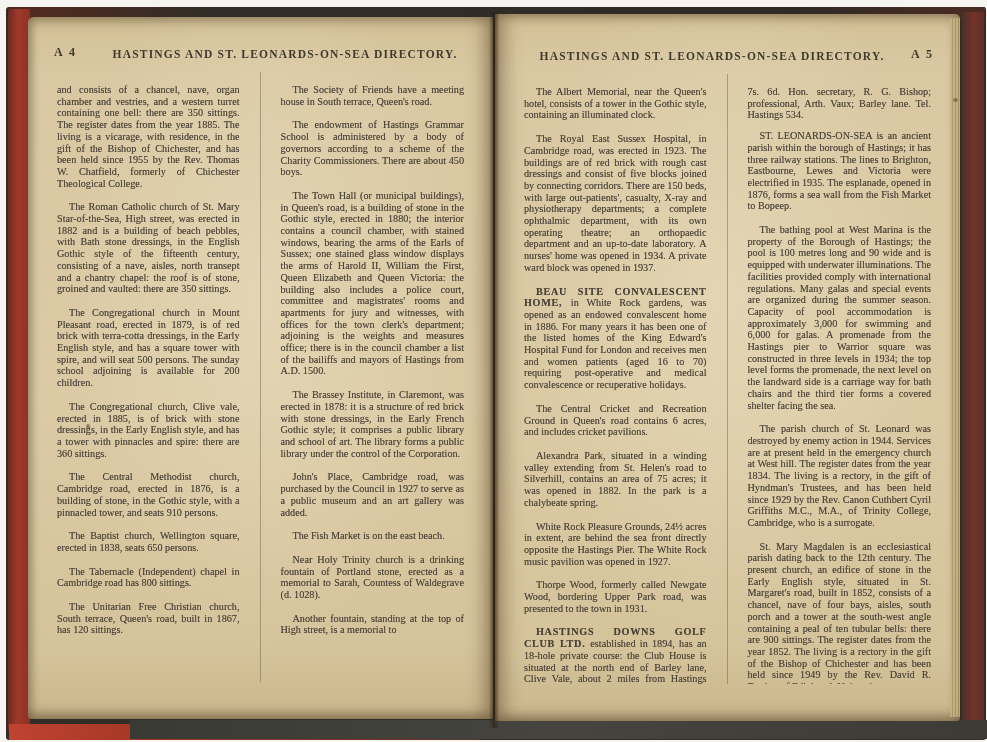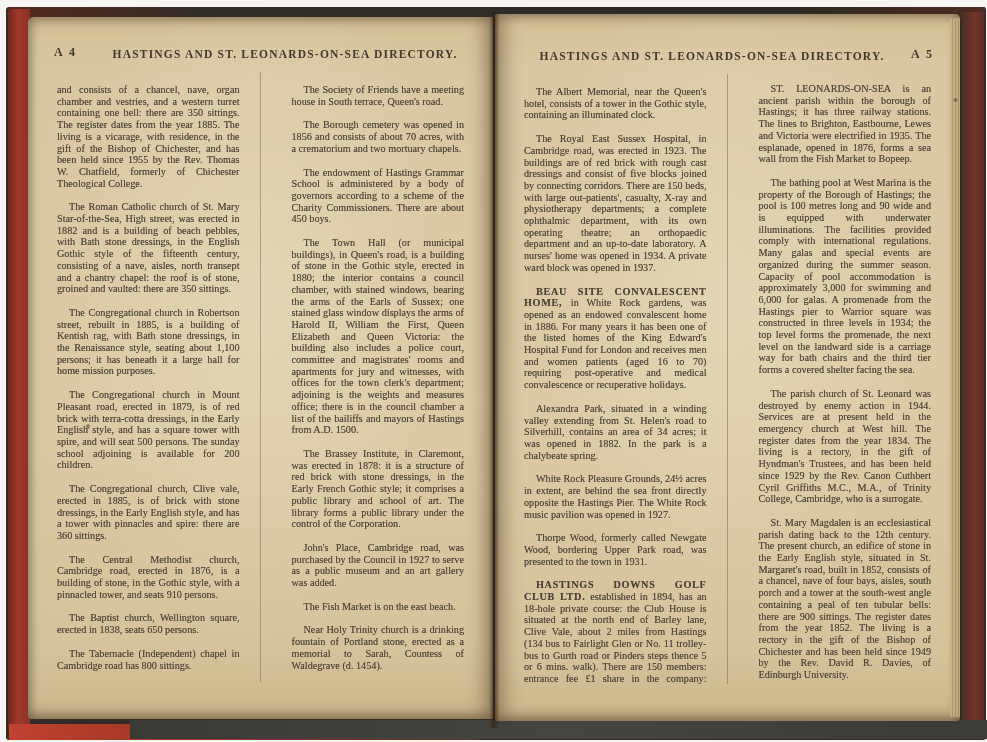--- a/index.html
+++ b/index.html
@@ -79,21 +79,21 @@
     height:610px;overflow:hidden;
   }
   .col{
     width:50%;box-sizing:border-box;
     font-size:10.2px;line-height:11.7px;
     text-align:justify;
     color:#4a4238;
     text-shadow:0 0 .6px rgba(74,66,56,.55);
   }
   .col.first{padding-right:8px;border-right:1px solid rgba(90,76,55,.4);}
-  .col.second{padding-left:19px;}
+  .col.second{padding-left:8px;}
   .para{margin:12px;text-indent:12px;}
   .para.no-indent{text-indent:0;}
   .spaced .para{margin-bottom:3.5px;}
   .para.gap-before{margin-top:9px;}
   .para b{letter-spacing:.7px;}
   
   .speck{position:absolute;border-radius:50%;background:rgba(70,50,30,.5);}
   .speck1{left:86px;top:424px;width:4px;height:5px;}
   .speck2{left:953px;top:98px;width:5px;height:4px;background:rgba(60,40,25,.4);}
 </style>
@@ -109,59 +109,59 @@
 
 <div class="page page-left">
   <div class="page-header">
     <span class="pg-num">A 4</span>
     <span class="pg-title">HASTINGS AND ST. LEONARDS-ON-SEA DIRECTORY.</span>
   </div>
   <div class="cols">
     <div class="col first">
         <p class="para no-indent">and consists of a chancel, nave, organ chamber and vestries, and a western turret containing one bell: there are 350 sittings. The register dates from the year 1885. The living is a vicarage, with residence, in the gift of the Bishop of Chichester, and has been held since 1955 by the Rev. Thomas W. Chatfield, formerly of Chichester Theological College.</p>
         <p class="para">The Roman Catholic church of St. Mary Star-of-the-Sea, High street, was erected in 1882 and is a building of beach pebbles, with Bath stone dressings, in the English Gothic style of the fifteenth century, consisting of a nave, aisles, north transept and a chantry chapel: the roof is of stone, groined and vaulted: there are 350 sittings.</p>
-        <p class="para">The Congregational church in Robertson street, rebuilt in 1885, is a building of Kentish rag, with Bath stone dressings, in the Renaissance style, seating about 1,100 persons; it has beneath it a large hall for home mission purposes.</p>
         <p class="para">The Congregational church in Mount Pleasant road, erected in 1879, is of red brick with terra-cotta dressings, in the Early English style, and has a square tower with spire, and will seat 500 persons. The sunday school adjoining is available for 200 children.</p>
         <p class="para">The Congregational church, Clive vale, erected in 1885, is of brick with stone dressings, in the Early English style, and has a tower with pinnacles and spire: there are 360 sittings.</p>
         <p class="para">The Central Methodist church, Cambridge road, erected in 1876, is a building of stone, in the Gothic style, with a pinnacled tower, and seats 910 persons.</p>
         <p class="para">The Baptist church, Wellington square, erected in 1838, seats 650 persons.</p>
         <p class="para">The Tabernacle (Independent) chapel in Cambridge road has 800 sittings.</p>
         <p class="para">The Unitarian Free Christian church, South terrace, Queen's road, built in 1867, has 120 sittings.</p>
       </div>
     <div class="col second">
         <p class="para">The Society of Friends have a meeting house in South terrace, Queen's road.</p>
-        <p class="para">The Borough cemetery was opened in 1856 and consists of about 70 acres, with a crematorium and two mortuary chapels.</p>
         <p class="para">The endowment of Hastings Grammar School is administered by a body of governors according to a scheme of the Charity Commissioners. There are about 450 boys.</p>
         <p class="para">The Town Hall (or municipal buildings), in Queen's road, is a building of stone in the Gothic style, erected in 1880; the interior contains a council chamber, with stained windows, bearing the arms of the Earls of Sussex; one stained glass window displays the arms of Harold II, William the First, Queen Elizabeth and Queen Victoria: the building also includes a police court, committee and magistrates' rooms and apartments for jury and witnesses, with offices for the town clerk's department; adjoining is the weights and measures office; there is in the council chamber a list of the bailiffs and mayors of Hastings from A.D. 1500.</p>
         <p class="para">The Brassey Institute, in Claremont, was erected in 1878: it is a structure of red brick with stone dressings, in the Early French Gothic style; it comprises a public library and school of art. The library forms a public library under the control of the Corporation.</p>
         <p class="para">John's Place, Cambridge road, was purchased by the Council in 1927 to serve as a public museum and an art gallery was added.</p>
         <p class="para">The Fish Market is on the east beach.</p>
-        <p class="para">Near Holy Trinity church is a drinking fountain of Portland stone, erected as a memorial to Sarah, Countess of Waldegrave (d. 1454).</p>
+        <p class="para">Near Holy Trinity church is a drinking fountain of Portland stone, erected as a memorial to Sarah, Countess of Waldegrave (d. 1028).</p>
         <p class="para">Another fountain, standing at the top of High street, is a memorial to</p>
       </div>
   </div>
 </div>
 
 <div class="page page-right">
   <div class="page-edges"></div>
   <div class="page-header">
     <span class="pg-title">HASTINGS AND ST. LEONARDS-ON-SEA DIRECTORY.</span>
     <span class="pg-num">A 5</span>
   </div>
   <div class="cols spaced">
     <div class="col first">
         <p class="para">The Albert Memorial, near the Queen's hotel, consists of a tower in the Gothic style, containing an illuminated clock.</p>
         <p class="para">The Royal East Sussex Hospital, in Cambridge road, was erected in 1923. The buildings are of red brick with rough cast dressings and consist of five blocks joined by connecting corridors. There are 150 beds, with large out-patients', casualty, X-ray and physiotherapy departments; a complete ophthalmic department, with its own operating theatre; an orthopaedic department and an up-to-date laboratory. A nurses' home was opened in 1934. A private ward block was opened in 1937.</p>
         <p class="para"><b>BEAU SITE CONVALESCENT HOME, </b>in White Rock gardens, was opened as an endowed convalescent home in 1886. For many years it has been one of the listed homes of the King Edward's Hospital Fund for London and receives men and women patients (aged 16 to 70) requiring post-operative and medical convalescence or recuperative holidays.</p>
-        <p class="para">Alexandra Park, situated in a winding valley extending from St. Helen's road to Silverhill, contains an area of 34 acres; it was opened in 1882. In the park is a chalybeate spring.</p>
+        <p class="para">The Central Cricket and Recreation Ground in Queen's road contains 6 acres, and includes cricket pavilions.</p>
+        <p class="para">Alexandra Park, situated in a winding valley extending from St. Helen's road to Silverhill, contains an area of 75 acres; it was opened in 1882. In the park is a chalybeate spring.</p>
         <p class="para">White Rock Pleasure Grounds, 24½ acres in extent, are behind the sea front directly opposite the Hastings Pier. The White Rock music pavilion was opened in 1927.</p>
         <p class="para">Thorpe Wood, formerly called Newgate Wood, bordering Upper Park road, was presented to the town in 1931.</p>
         <p class="para"><b>HASTINGS DOWNS GOLF CLUB LTD. </b>established in 1894, has an 18-hole private course: the Club House is situated at the north end of Barley lane, Clive Vale, about 2 miles from Hastings (134 bus to Fairlight Glen or No. 11 trolley-bus to Gurth road or Pinders steps thence 5 or 6 mins. walk). There are 150 members: entrance fee £1 share in the company: subscriptions, gentlemen £8 8s. 0d.; ladies £6 16s. 6d. Visitors' fees, 3s. 6d. per round: one day 5s.; sats. and sundays, one round 5s. 6d.; day</p>
       </div>
     <div class="col second">
+        <p class="para no-indent">7s. 6d. Hon. secretary, R. G. Bishop; professional, Arth. Vaux; Barley lane.  Tel. Hastings 534.</p>
         <p class="para gap-before">ST. LEONARDS-ON-SEA is an ancient parish within the borough of Hastings; it has three railway stations. The lines to Brighton, Eastbourne, Lewes and Victoria were electrified in 1935. The esplanade, opened in 1876, forms a sea wall from the Fish Market to Bopeep.</p>
         <p class="para">The bathing pool at West Marina is the property of the Borough of Hastings; the pool is 100 metres long and 90 wide and is equipped with underwater illuminations. The facilities provided comply with international regulations. Many galas and special events are organized during the summer season. Capacity of pool accommodation is approximately 3,000 for swimming and 6,000 for galas. A promenade from the Hastings pier to Warrior square was constructed in three levels in 1934; the top level forms the promenade, the next level on the landward side is a carriage way for bath chairs and the third tier forms a covered shelter facing the sea.</p>
         <p class="para">The parish church of St. Leonard was destroyed by enemy action in 1944. Services are at present held in the emergency church at West hill. The register dates from the year 1834. The living is a rectory, in the gift of Hyndman's Trustees, and has been held since 1929 by the Rev. Canon Cuthbert Cyril Griffiths M.C., M.A., of Trinity College, Cambridge, who is a surrogate.</p>
         <p class="para">St. Mary Magdalen is an ecclesiastical parish dating back to the 12th century. The present church, an edifice of stone in the Early English style, situated in St. Margaret's road, built in 1852, consists of a chancel, nave of four bays, aisles, south porch and a tower at the south-west angle containing a peal of ten tubular bells: there are 900 sittings. The register dates from the year 1852. The living is a rectory in the gift of the Bishop of Chichester and has been held since 1949 by the Rev. David R. Davies, of Edinburgh University.</p>
         <p class="para">St. Paul's is an ecclesiastical parish, formed in 1870 from the parish of St. Mary Magdalen. The church, erected in 1868, is a building of local blue</p>
       </div>
   </div>
 </div>
 
 <div class="gutter"></div>

